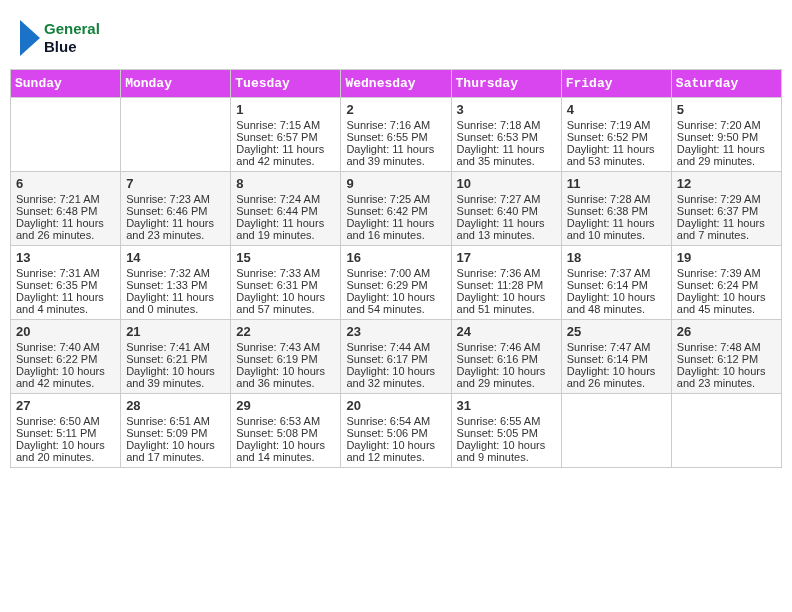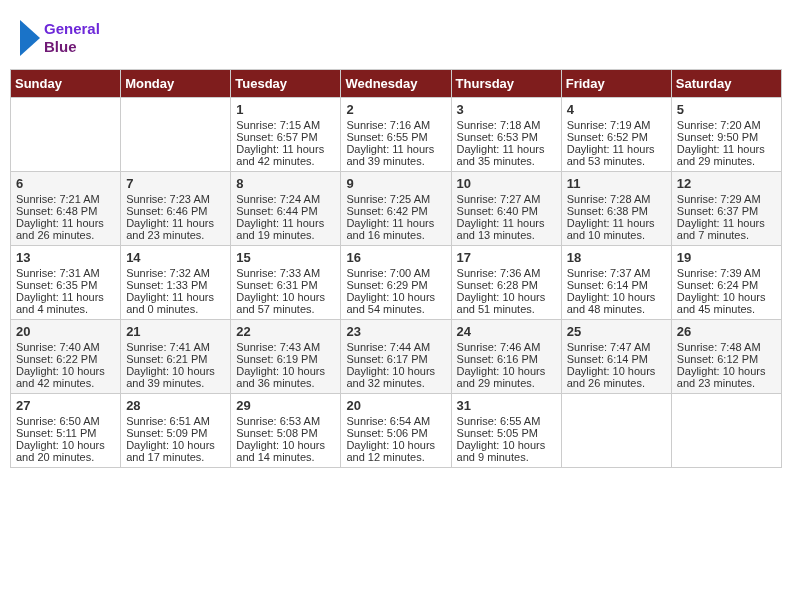--- a/index.html
+++ b/index.html
@@ -31,27 +31,28 @@
     .location-title {
       font-size: 16px;
       color: #333;
     }
     .calendar {
       width: 100%;
       border-collapse: collapse;
       margin-top: 8px;
     }
     .calendar th {
-      background: #7f1d1d;
+      background: #d946ef;
       color: #fff;
       font-size: 13px;
       font-weight: bold;
       padding: 6px 4px;
       text-align: left;
       border: 1px solid #ccc;
+      font-family: Liberation Mono, monospace;
     }
     .calendar td {
       border: 1px solid #ccc;
       vertical-align: top;
       padding: 4px 5px;
       min-height: 80px;
       width: 110px;
       font-size: 11px;
       color: #333;
       background: #fff;
@@ -75,22 +76,22 @@
 </head>
 <body>
 
 <div class="header">
   <div class="logo">
   <div style="display:flex;align-items:center;">
     <svg width="20" height="36" viewBox="0 0 20 36">
       <polygon points="0,0 20,18 0,36" fill="#1a73c8"></polygon>
     </svg>
     <div style="margin-left:4px; line-height:1.2;">
-      <div style="font-size:15px;font-weight:bold;color:#6d28d9;">General</div>
-      <div style="font-size:15px;font-weight:bold;color:#701a75;">Blue</div>
+      <div style="font-size:15px;font-weight:bold;color:#15803d;">General</div>
+      <div style="font-size:15px;font-weight:bold;color:#0f172a;">Blue</div>
     </div>
   </div>
 </div>
   <div class="title-block">
     <div class="month-title"></div>
     <div class="location-title"></div>
   </div>
 </div>
 
 <table class="calendar">
@@ -205,21 +206,21 @@
         </td>
         <td>
           <span class="day-num">16</span>
           <div>Sunrise: 7:00 AM</div>
           <div>Sunset: 6:29 PM</div>
           <div>Daylight: 10 hours and 54 minutes.</div>
         </td>
         <td>
           <span class="day-num">17</span>
           <div>Sunrise: 7:36 AM</div>
-          <div>Sunset: 6:28 PM</div>
+          <div>Sunset: 11:28 PM</div>
           <div>Daylight: 10 hours and 51 minutes.</div>
         </td>
         <td>
           <span class="day-num">18</span>
           <div>Sunrise: 7:37 AM</div>
           <div>Sunset: 6:14 PM</div>
           <div>Daylight: 10 hours and 48 minutes.</div>
         </td>
         <td>
           <span class="day-num">19</span>

